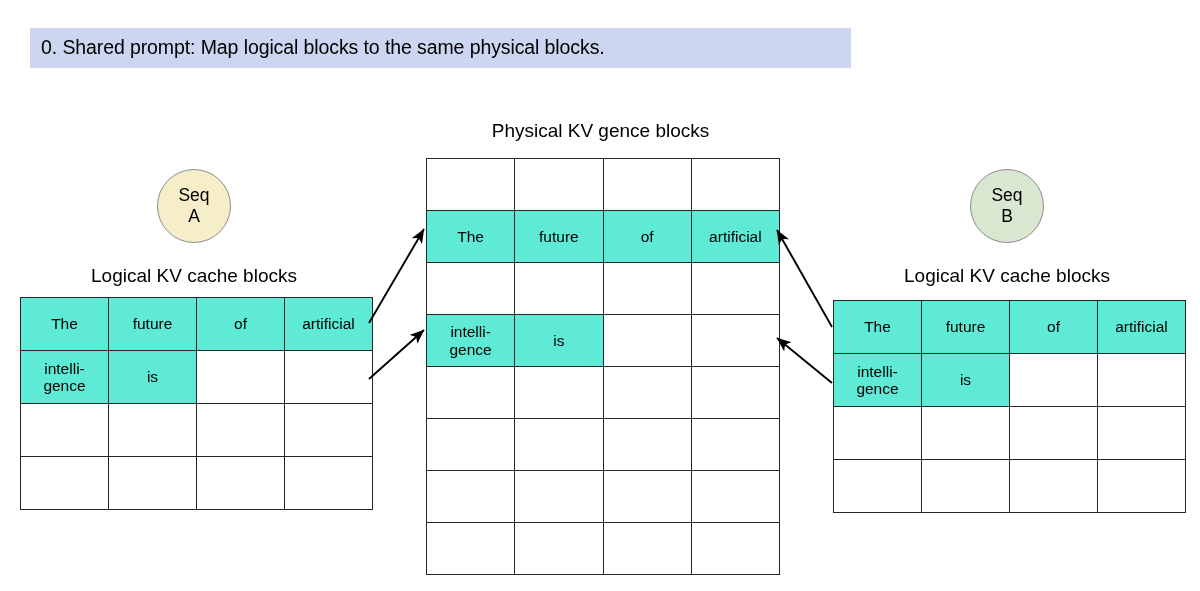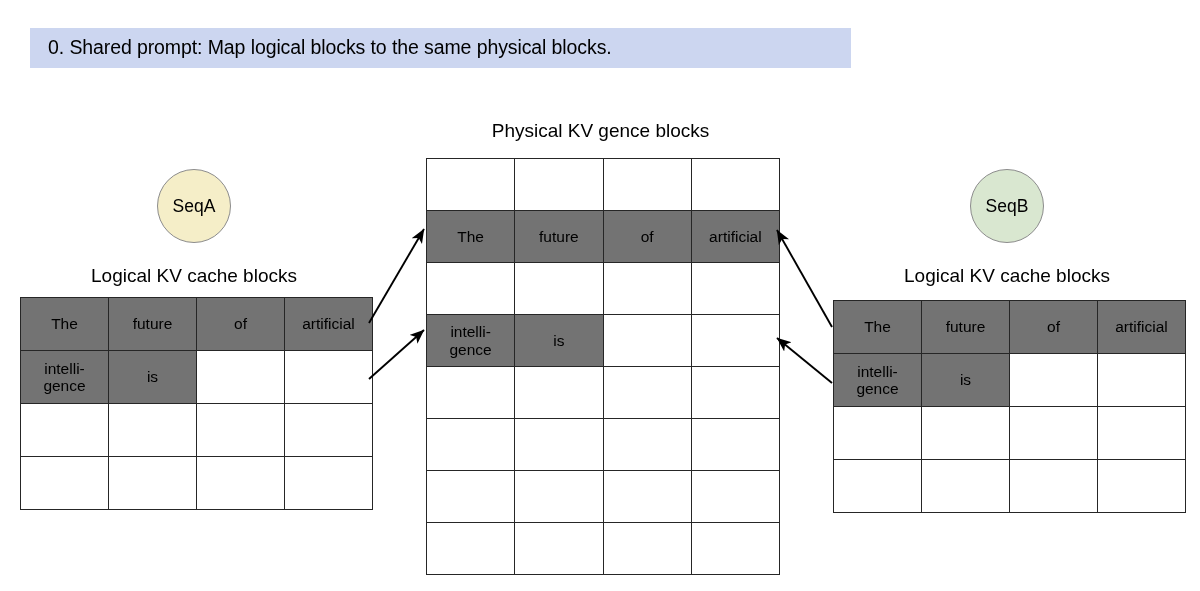--- a/index.html
+++ b/index.html
@@ -20,21 +20,21 @@
   #header-banner {
     position: absolute;
     left: 30px;
     top: 28px;
     width: 821px;
     height: 40px;
     background: #ccd6f0;
     display: flex;
     align-items: center;
     box-sizing: border-box;
-    padding-left: 18px;
+    padding-left: 11px;
   }
   #header-banner .banner-text {
     font-size: 19.5px;
     line-height: 1;
     letter-spacing: -0.1px;
     white-space: nowrap;
   }
 
   
   .kv-table {
@@ -47,21 +47,21 @@
     text-align: center;
     vertical-align: middle;
     font-size: 15.5px;
     line-height: 1.12;
     padding: 0;
     background: #ffffff;
     color: #000000;
     word-break: break-word;
   }
   .kv-table td.filled {
-    background: #737373;
+    background: #5eead4;
   }
 
   
   .table-title {
     position: absolute;
     font-size: 19px;
     line-height: 1;
     white-space: nowrap;
     text-align: center;
   }
@@ -104,21 +104,21 @@
   #table-logical-b td { height: 52px; width: 87px; }
 
   
   .seq-badge {
     position: absolute;
     width: 74px;
     height: 74px;
     border-radius: 50%;
     border: 1.4px solid #8c8c8c;
     display: flex;
-    flex-direction: row;
+    flex-direction: column;
     align-items: center;
     justify-content: center;
     font-size: 17.5px;
     line-height: 1.18;
     box-sizing: border-box;
   }
   #seq-badge-a {
     left: 157px;
     top: 169px;
     background: #f5eec8;

